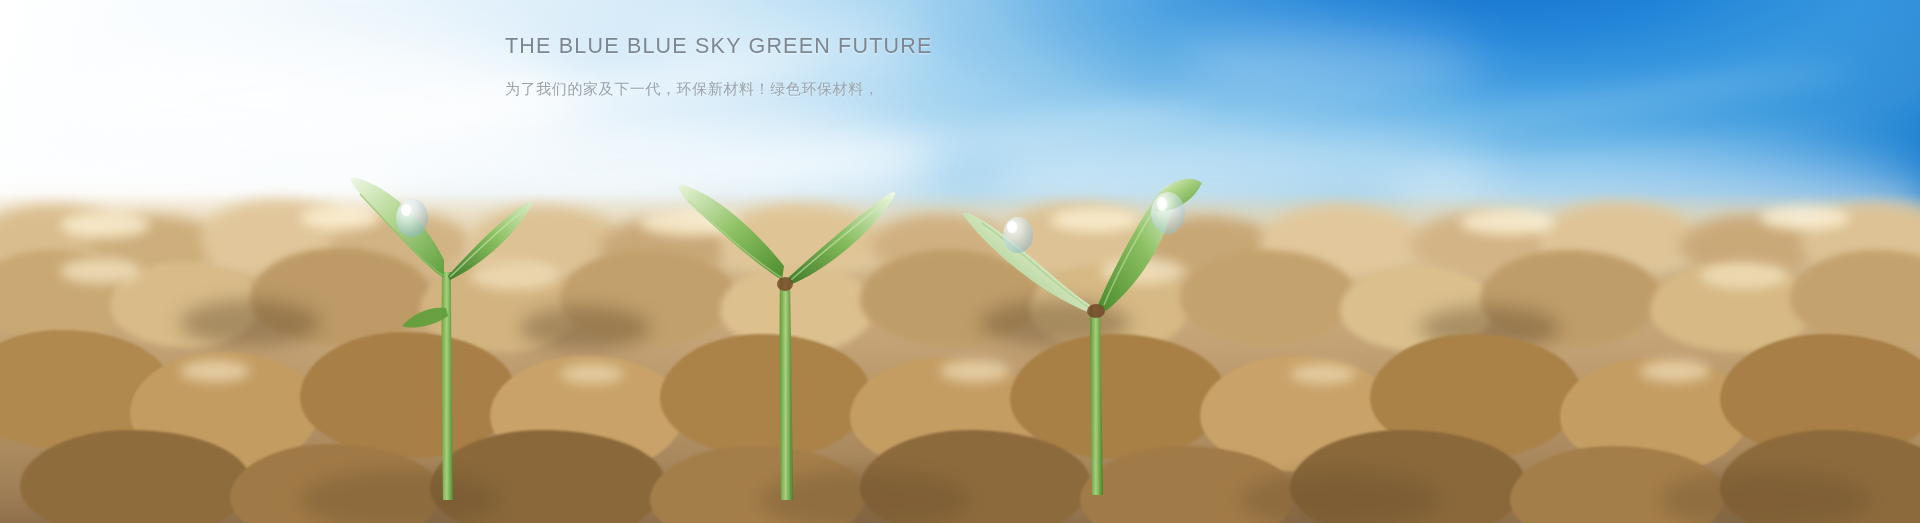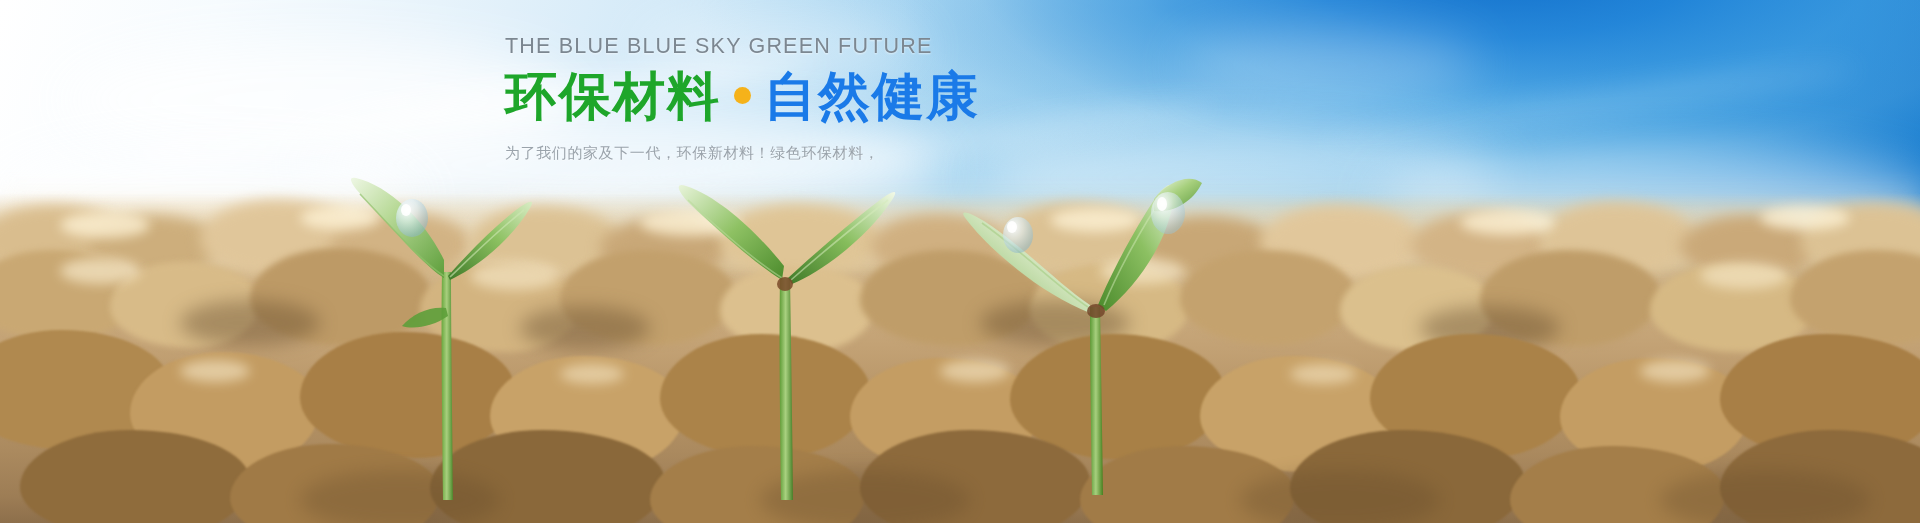--- a/index.html
+++ b/index.html
@@ -396,23 +396,20 @@
       <ellipse cx="72" cy="72" rx="5" ry="6" fill="#ffffff" opacity="0.9"></ellipse>
       <ellipse cx="228" cy="58" rx="17" ry="21" fill="url(#dew3b)"></ellipse>
       <ellipse cx="222" cy="49" rx="5" ry="7" fill="#ffffff" opacity="0.9"></ellipse>
     </svg>
   </div>
 
   <div class="copy">
 
     <div class="eyebrow">THE BLUE BLUE SKY GREEN FUTURE</div>
 
-    <div class="headline">
-      <span class="hl-green">环保材料</span><span class="dot"></span><span class="hl-blue">自然健康</span>
-    </div>
 
     <div class="subcopy">
       <span class="subline">为了我们的家及下一代，环保新材料！绿色环保材料，</span>
     </div>
 
   </div>
 
 </div>
 
 </body></html>

